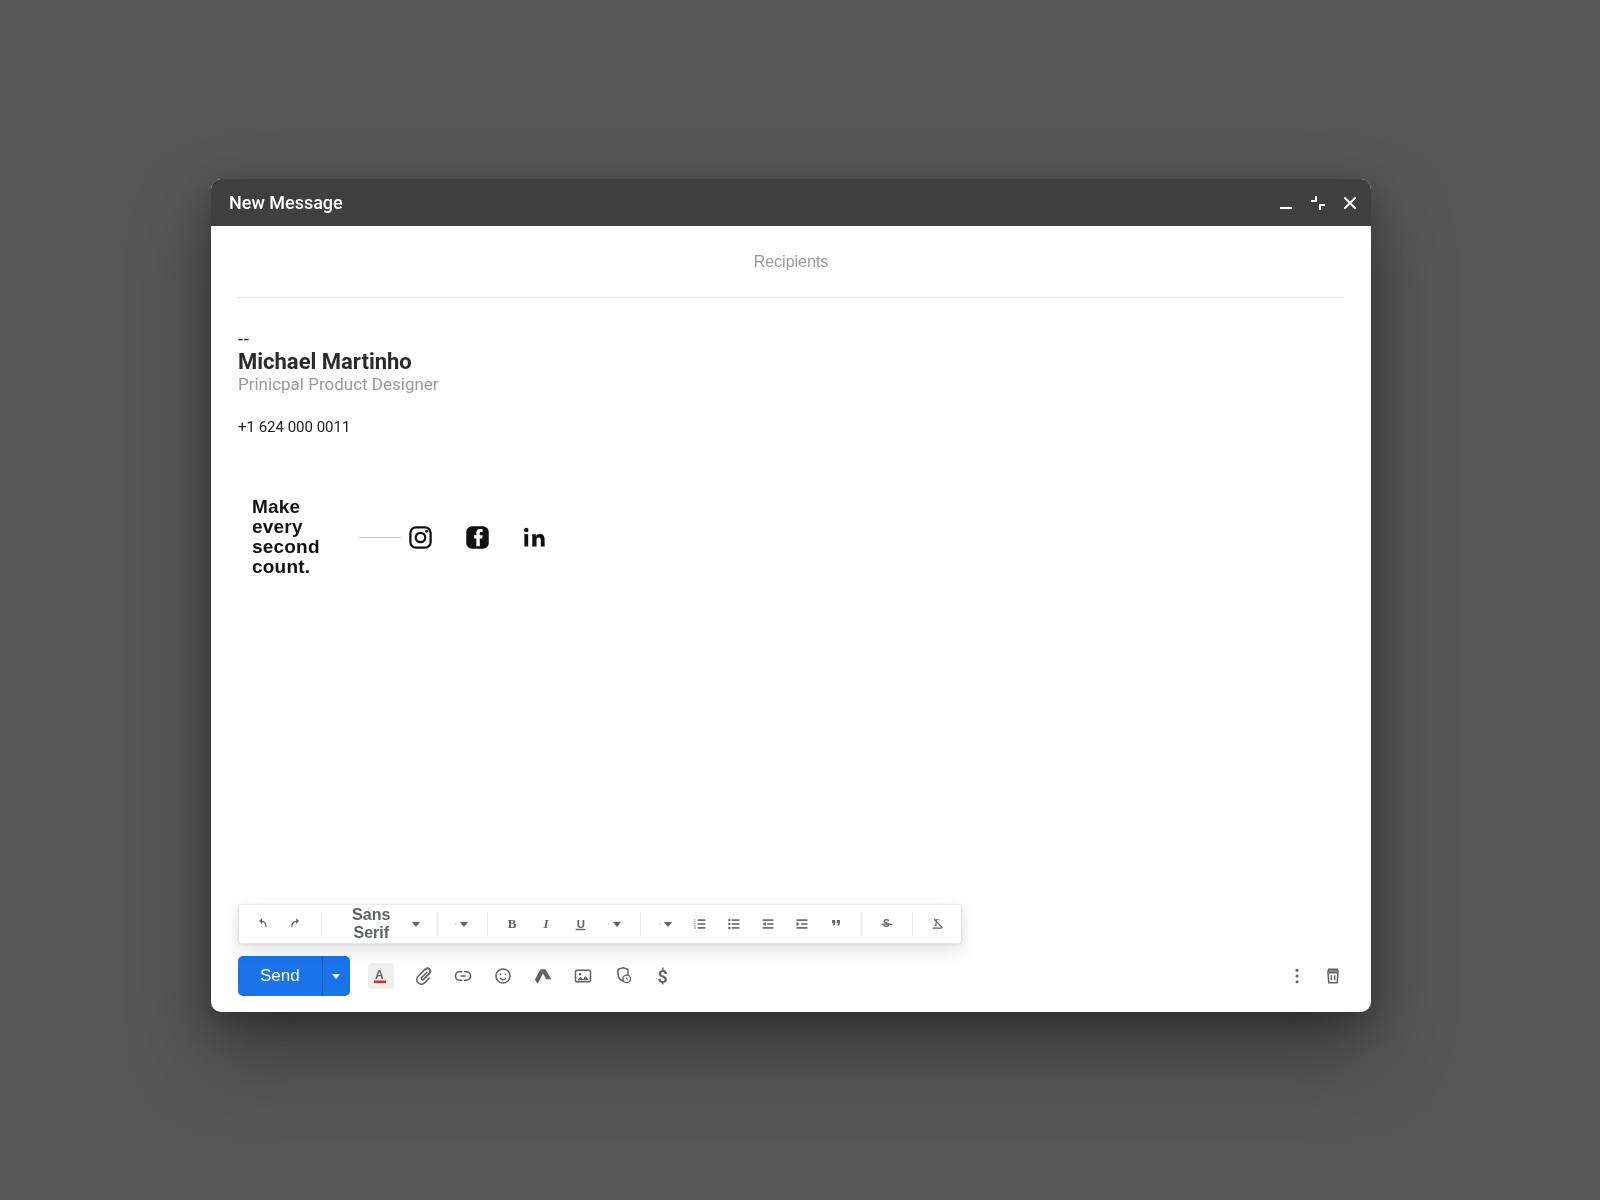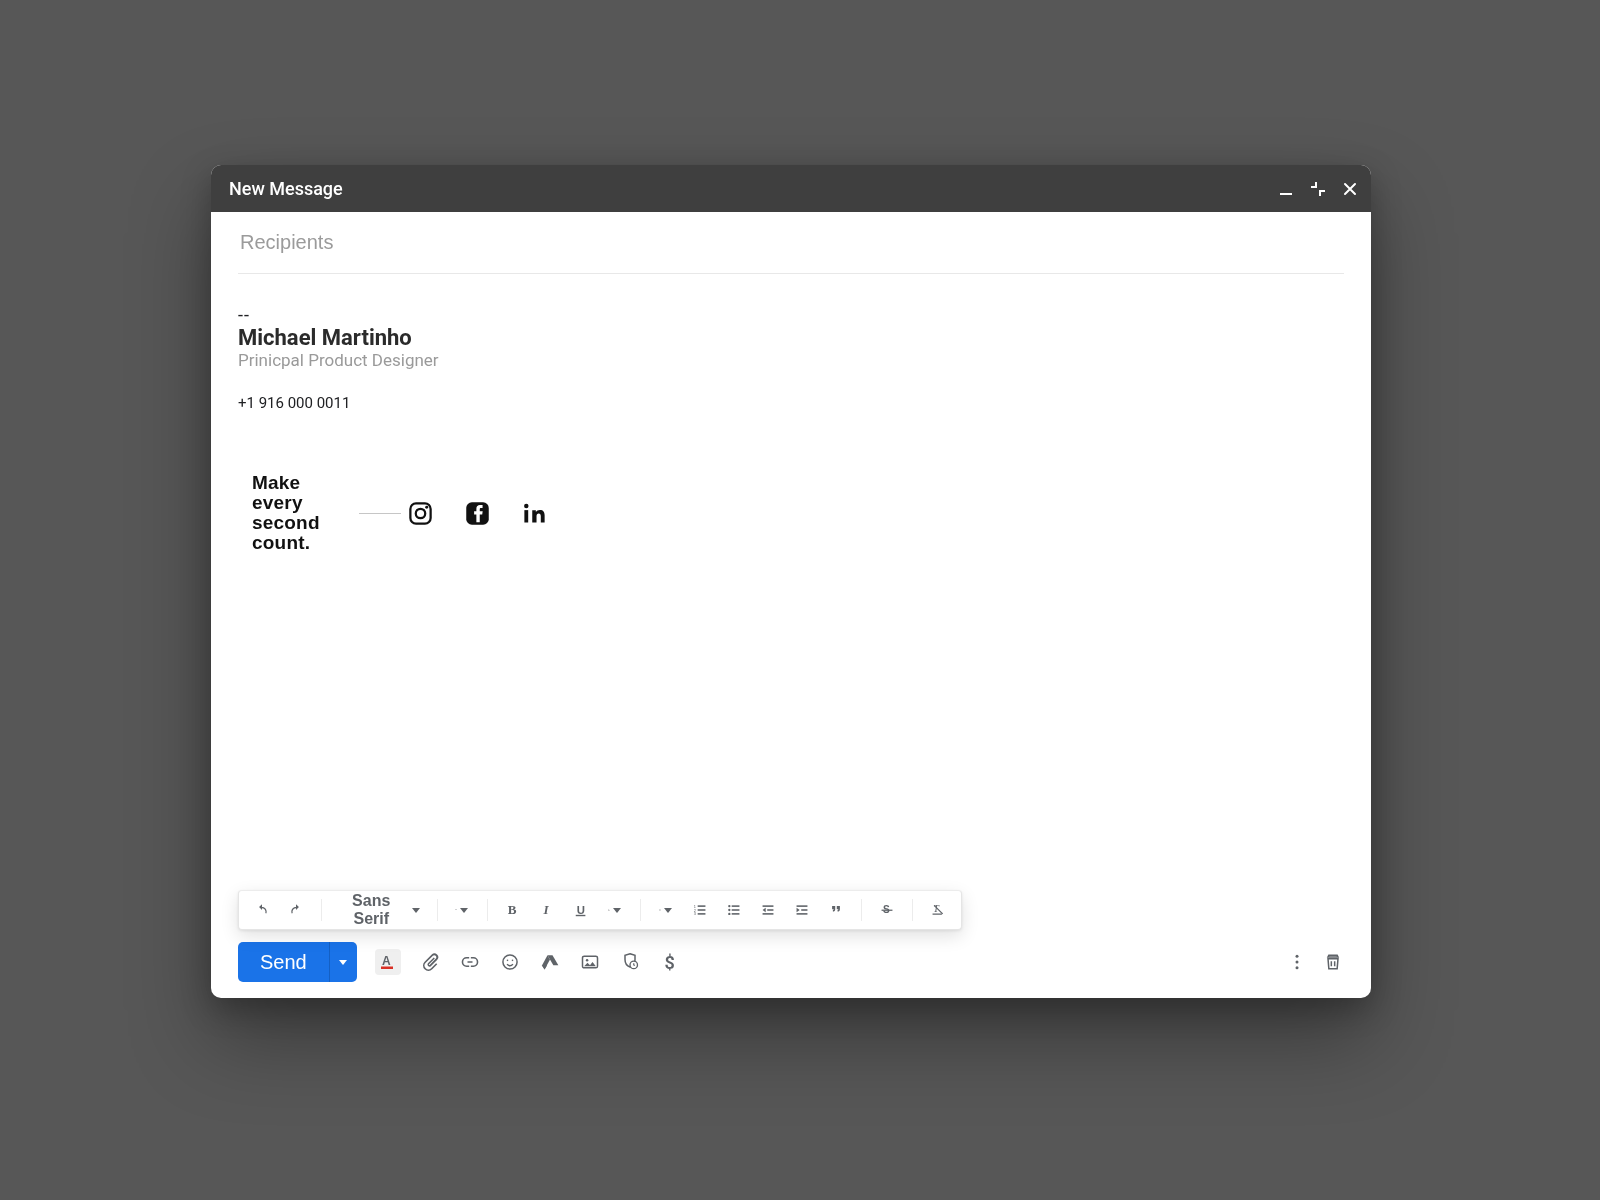--- a/index.html
+++ b/index.html
@@ -10,34 +10,34 @@
     --text-dark:#202124;
     --muted:#9b9b9b;
     --icon:#5f6368;
     --accent:#1a73e8;
     --divider:#e8e8e8;
   }
   *{box-sizing:border-box;}
   html,body{margin:0;padding:0;width:1600px;height:1200px;background:var(--bg);font-family:Roboto,"Helvetica Neue",Arial,sans-serif;}
   .backdrop{width:1600px;height:1200px;background:var(--bg);position:relative;}
   .dialog{
-    position:absolute;left:211px;top:165px;width:1160px;height:833px;
+    position:absolute;left:211px;top:179px;width:1160px;height:833px;
     background:var(--paper);border-radius:10px;overflow:hidden;
     box-shadow:0 40px 80px rgba(0,0,0,.35),0 10px 30px rgba(0,0,0,.25);
     display:flex;flex-direction:column;
   }
   .titlebar{
     height:47px;background:var(--panel);color:#fff;display:flex;align-items:center;
     justify-content:space-between;padding:0 14px 0 18px;
   }
   .titlebar .title{font-size:18px;font-weight:500;}
   .win-actions{display:flex;gap:18px;align-items:center;}
   .win-actions svg{display:block;}
   .body{flex:1;display:flex;flex-direction:column;padding:0 27px 16px 27px;overflow:hidden;}
-  .field{border:none;border-bottom:1px solid var(--divider);height:62px;font-size:20px;width:100%;outline:none;color:var(--text-dark);}
+  .field{border:none;border-bottom:1px solid var(--divider);height:72px;font-size:16px;width:100%;outline:none;color:var(--text-dark);text-align:center;}
   .field::placeholder{color:var(--muted);}
   .content{flex:1;padding:30px 0 0 0;overflow:auto;color:var(--text-dark);font-size:18px;}
   .sig-dash{font-size:18px;color:var(--text-dark);letter-spacing:1px;}
   .sig-name{font-size:22px;font-weight:700;margin-top:0;color:#2b2b2b;}
   .sig-role{font-size:17px;color:#9a9a9a;}
   .sig-phone,.sig-email{font-size:15px;}
   .sig-phone{margin-top:24px;}
   .sig-email{margin-top:2px;}
   .sig-card{
     display:flex;align-items:center;gap:6px;margin-top:46px;height:110px;
@@ -59,21 +59,21 @@
   .ft-sep{width:1px;height:22px;background:#ececec;margin:0 4px;}
   .ft-btn{width:26px;height:26px;border:none;background:transparent;border-radius:4px;display:flex;align-items:center;justify-content:center;cursor:pointer;}
   .ft-btn svg{display:block;}
   .ft-font{display:flex;align-items:center;gap:6px;font-size:16px;font-weight:700;color:var(--icon);padding:6px 4px;border:none;background:transparent;cursor:pointer;}
   .segbtn{display:flex;align-items:center;}
   .segbtn .tri{margin-left:2px;}
   .tri svg{display:block;}
   .send-row{display:flex;align-items:center;justify-content:space-between;}
   .send-left{display:flex;align-items:center;gap:18px;}
   .send{display:flex;align-items:stretch;height:40px;}
-  .send button{border:none;background:var(--accent);color:#fff;font-size:20px;font-weight:500;cursor:pointer;}
+  .send button{border:none;background:var(--accent);color:#fff;font-size:17px;font-weight:500;cursor:pointer;}
   .send .main{padding:0 22px;border-radius:5px 0 0 5px;}
   .send .more{width:28px;border-radius:0 5px 5px 0;border-left:1px solid #1460c4;display:flex;align-items:center;justify-content:center;}
   .pill-a{width:26px;height:26px;background:#efefef;border-radius:4px;display:flex;align-items:center;justify-content:center;}
   .row-icon{width:22px;height:22px;display:flex;align-items:center;justify-content:center;}
   .row-icon svg{display:block;}
   .send-right{display:flex;align-items:center;gap:14px;}
 </style>
 </head>
 <body>
 
@@ -102,21 +102,21 @@
       </div>
     </div>
 
     <div class="body">
       <input class="field" placeholder="Recipients" style="">
 
       <div class="content">
         <div class="sig-dash">--</div>
         <div class="sig-name">Michael Martinho</div>
         <div class="sig-role">Prinicpal Product Designer</div>
-        <div class="sig-phone">+1 916 000 0011</div>
+        <div class="sig-phone">+1 624 000 0011</div>
 
         <div class="sig-card">
           <div class="motto">Make every second count.</div>
           <div class="thin-line"></div>
           <div class="social">
             <span>
               <svg width="27" height="27" viewBox="0 0 24 24" fill="none" stroke="#111" stroke-width="2">
                 <rect x="3" y="3" width="18" height="18" rx="5"></rect>
                 <circle cx="12" cy="12" r="4.2"></circle>
                 <circle cx="17.5" cy="6.5" r="1.3" fill="#111" stroke="none"></circle>

